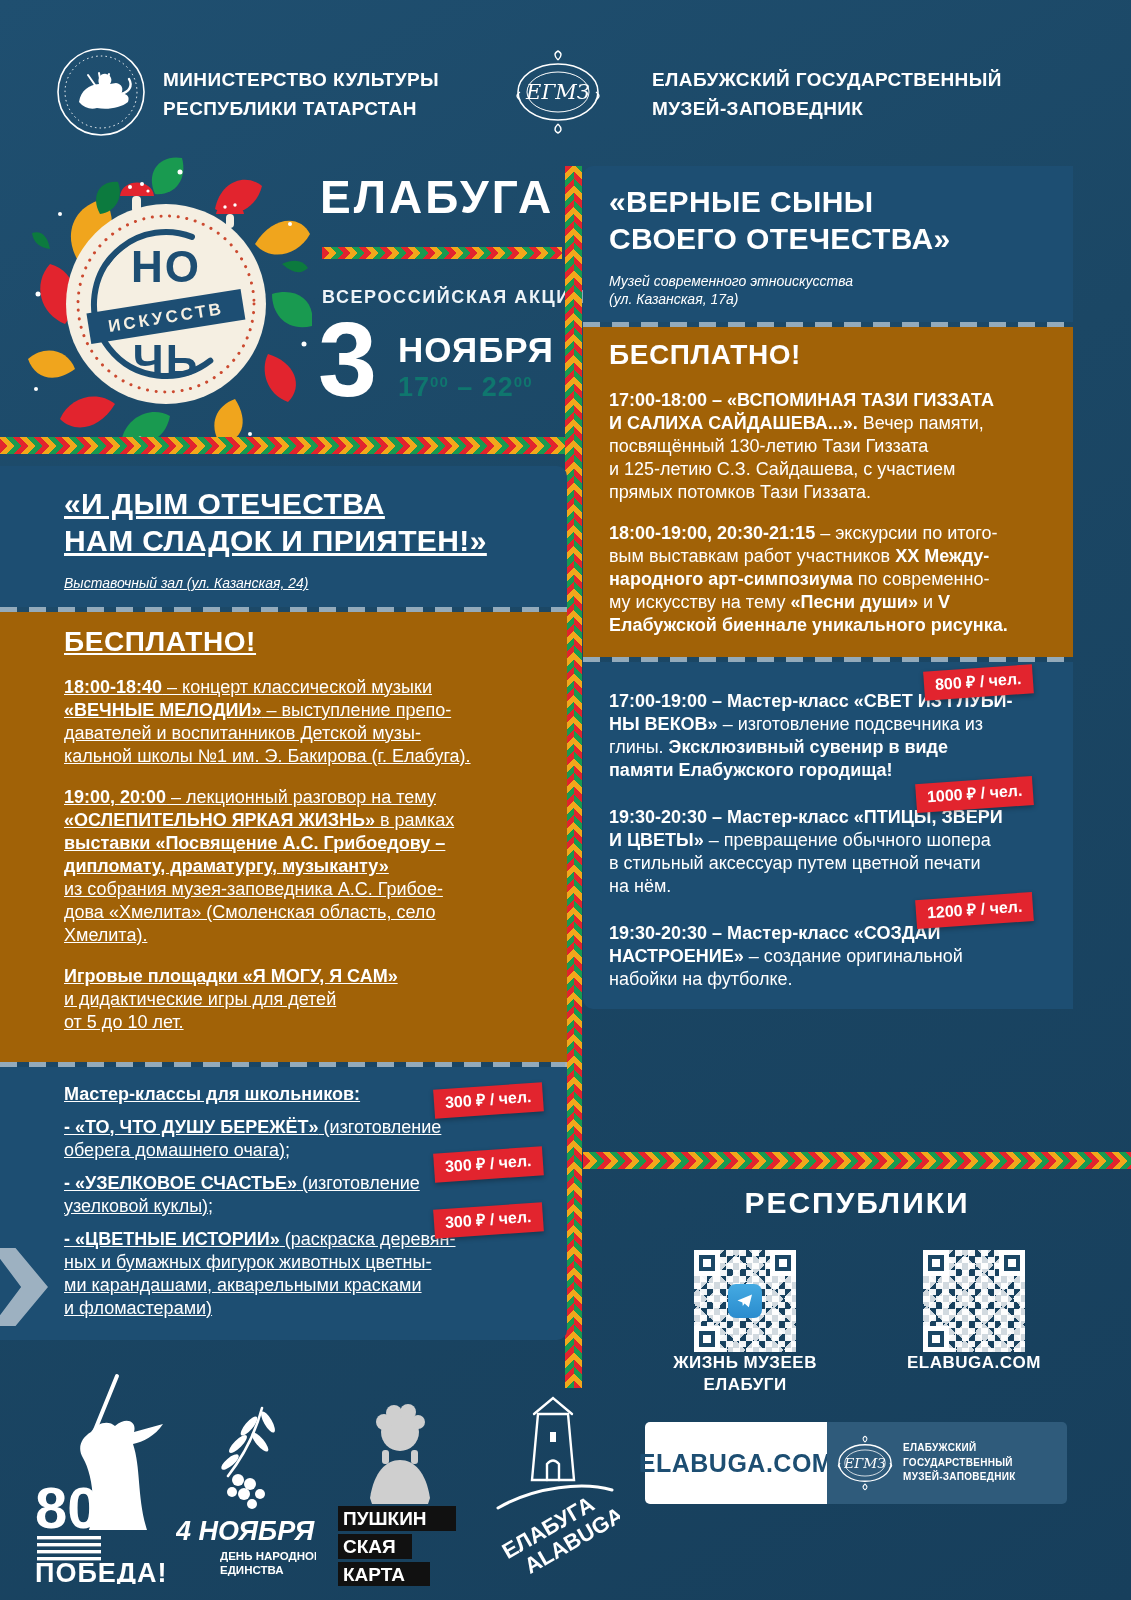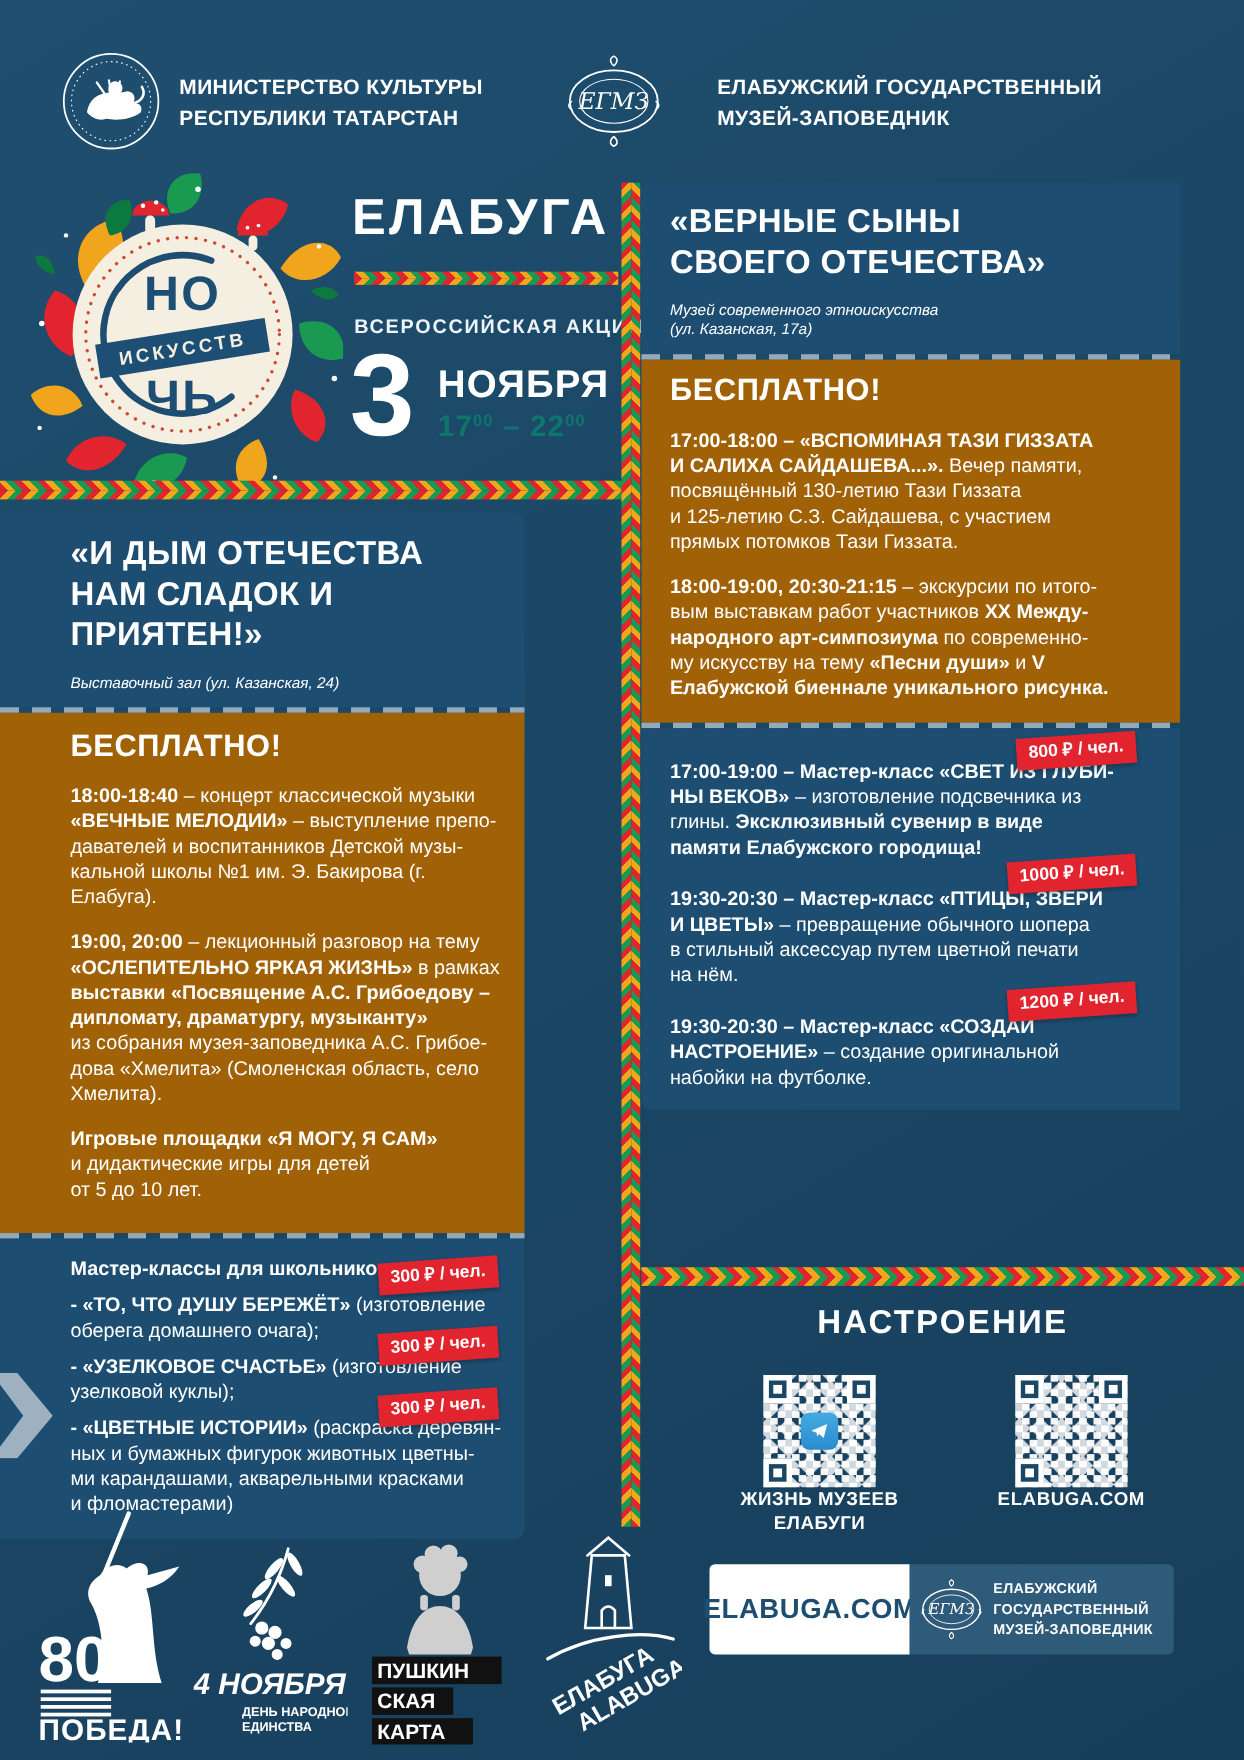--- a/index.html
+++ b/index.html
@@ -31,21 +31,21 @@
   .chev-h::before,.chev-h::after{content:"";display:block;height:50%;}
   .chev-h::before{background:repeating-linear-gradient(45deg,#e2242e 0 5px,#f2a71b 5px 10px,#199a50 10px 15px);}
   .chev-h::after{background:repeating-linear-gradient(135deg,#e2242e 0 5px,#f2a71b 5px 10px,#199a50 10px 15px);}
   .chev-v{display:flex;}
   .chev-v::before,.chev-v::after{content:"";display:block;width:50%;height:100%;}
   .chev-v::before{background:repeating-linear-gradient(135deg,#e2242e 0 5px,#f2a71b 5px 10px,#199a50 10px 15px);}
   .chev-v::after{background:repeating-linear-gradient(45deg,#e2242e 0 5px,#f2a71b 5px 10px,#199a50 10px 15px);}
 
   
   .panel{overflow:hidden;}
-  .panel-left{left:0;top:466px;width:477px;border-radius:0 10px 10px 0;}
+  .panel-left{left:0;top:466px;width:567px;border-radius:0 10px 10px 0;text-decoration:underline;}
   .panel-right{left:583px;top:166px;width:490px;border-radius:10px 0 0 10px;}
   .sec{box-sizing:border-box;}
   .sec.dark{background:#1d4e72;}
   .sec.light{background:#a16207;}
   .pl .sec{padding-left:64px;padding-right:18px;}
   .pr .sec{padding-left:26px;padding-right:20px;}
   .dashes{height:5px;background:repeating-linear-gradient(90deg,rgba(160,181,196,.9) 0 17px,transparent 17px 29px);}
   .sec-title{font-size:30px;font-weight:bold;line-height:1.22;letter-spacing:.4px;}
   .venue{font-size:14px;font-style:italic;line-height:1.25;margin-top:16px;}
   .free{font-size:28px;font-weight:bold;letter-spacing:.6px;}
@@ -69,21 +69,21 @@
   .finder.tl{top:0;left:0;} .finder.tr{top:0;right:0;} .finder.bl{bottom:0;left:0;}
   .tg{position:absolute;left:50%;top:50%;transform:translate(-50%,-50%);width:34px;height:34px;
     border-radius:8px;background:linear-gradient(180deg,#45aae2,#2a8cce);display:flex;align-items:center;justify-content:center;}
   .qr-label{font-size:17px;font-weight:bold;line-height:1.3;letter-spacing:.5px;}
 
   
   .site-btn{left:645px;top:1422px;width:182px;height:82px;background:#fff;border-radius:5px 0 0 5px;
     display:flex;align-items:center;justify-content:center;color:#1d4e72;font-size:25px;font-weight:bold;letter-spacing:.5px;}
   .egmz-panel{left:827px;top:1422px;width:240px;height:82px;background:#2f5b7b;border-radius:0 5px 5px 0;
     display:flex;align-items:center;gap:8px;padding-left:8px;box-sizing:border-box;}
-  .egmz-text{font-size:13px;font-weight:bold;line-height:1.45;letter-spacing:.3px;}
+  .egmz-text{font-size:10px;font-weight:bold;line-height:1.45;letter-spacing:.3px;}
   .left-arrow{left:-8px;top:1248px;width:56px;height:78px;background:#b4c3cf;opacity:.85;
     clip-path:polygon(0% 0%,42% 0%,100% 50%,42% 100%,0% 100%,52% 50%);}
 </style>
 </head>
 <body>
 
 <div>
 
   <svg class="abs" style="left:55px;top:46px" width="92" height="92" viewBox="0 0 92 92">
     <circle cx="46" cy="46" r="43" fill="none" stroke="#fff" stroke-width="1.6"></circle>
@@ -239,21 +239,21 @@
 И ЦВЕТЫ»</span><span> – превращение обычного шопера
 в стильный аксессуар путем цветной печати
 на нём.</span></div>
       <div class="mc-item pre"><span class="badge" style="right:20px;top:-26px">1200 ₽ / чел.</span><span class="b">19:30-20:30 – Мастер-класс «СОЗДАЙ
 НАСТРОЕНИЕ»</span><span> – создание оригинальной
 набойки на футболке.</span></div>
     </div>
   </div>
 
   <div class="abs details">
-    <div class="details-title">НАСТРОЕНИЕ</div>
+    <div class="details-title">РЕСПУБЛИКИ</div>
     <div class="qr-row">
       <div class="qr-block">
         <div class="qr">
           <div class="finder tl"></div>
           <div class="finder tr"></div>
           <div class="finder bl"></div>
           <div class="tg">
             <svg width="20" height="20" viewBox="0 0 20 20">
                 <path fill="#fff" d="M2.5 9.6 L17 3.5 L13.8 16.2 L9.6 12.6 L7.8 15 L7.4 11.4 Z"></path>
               </svg>

